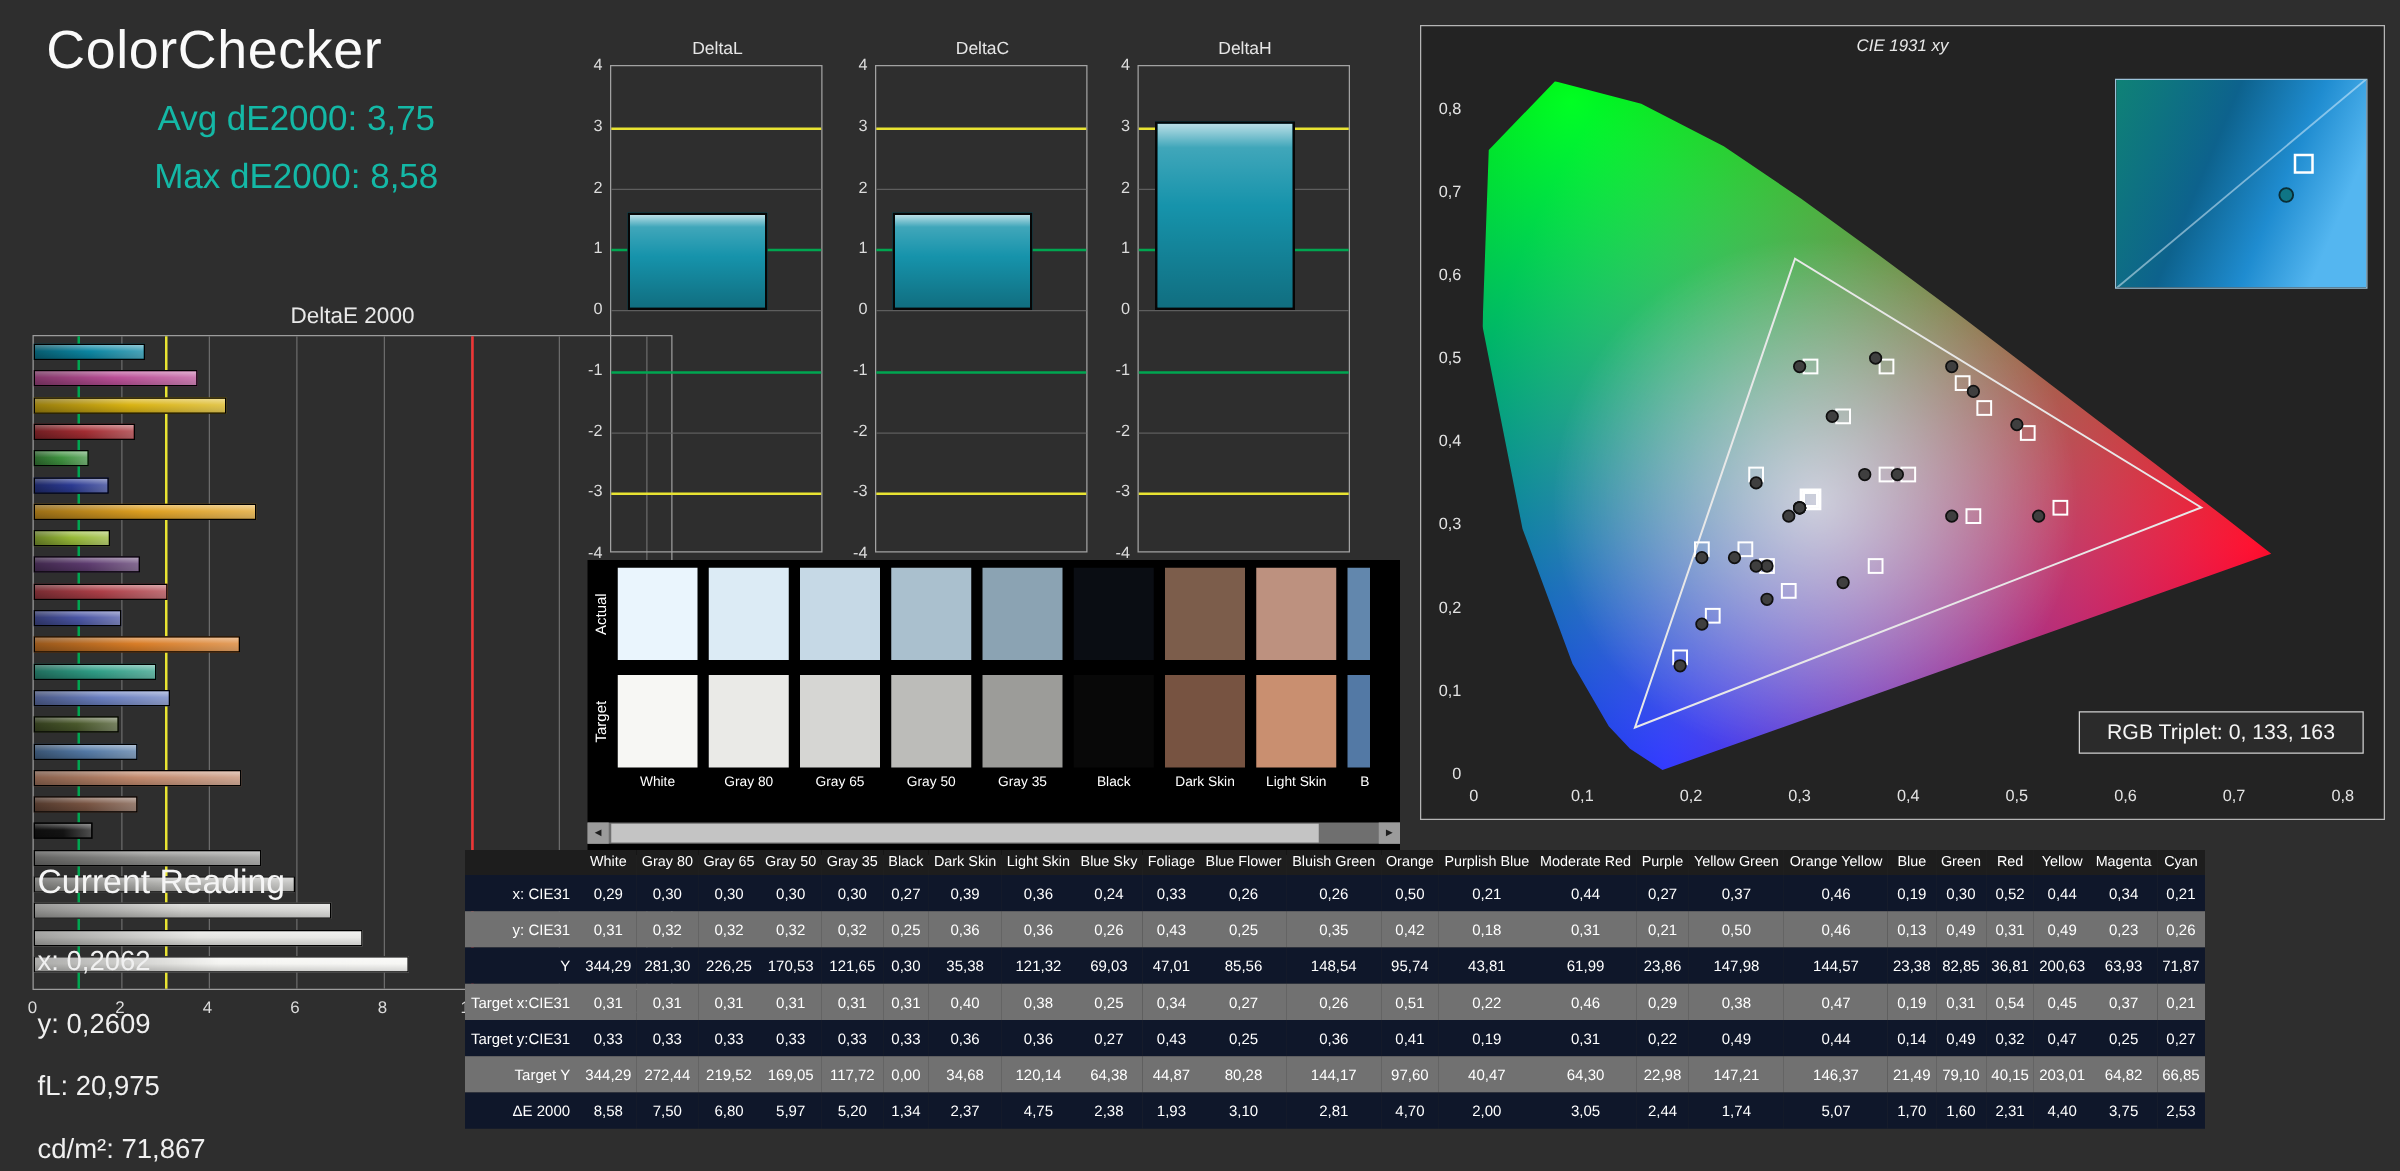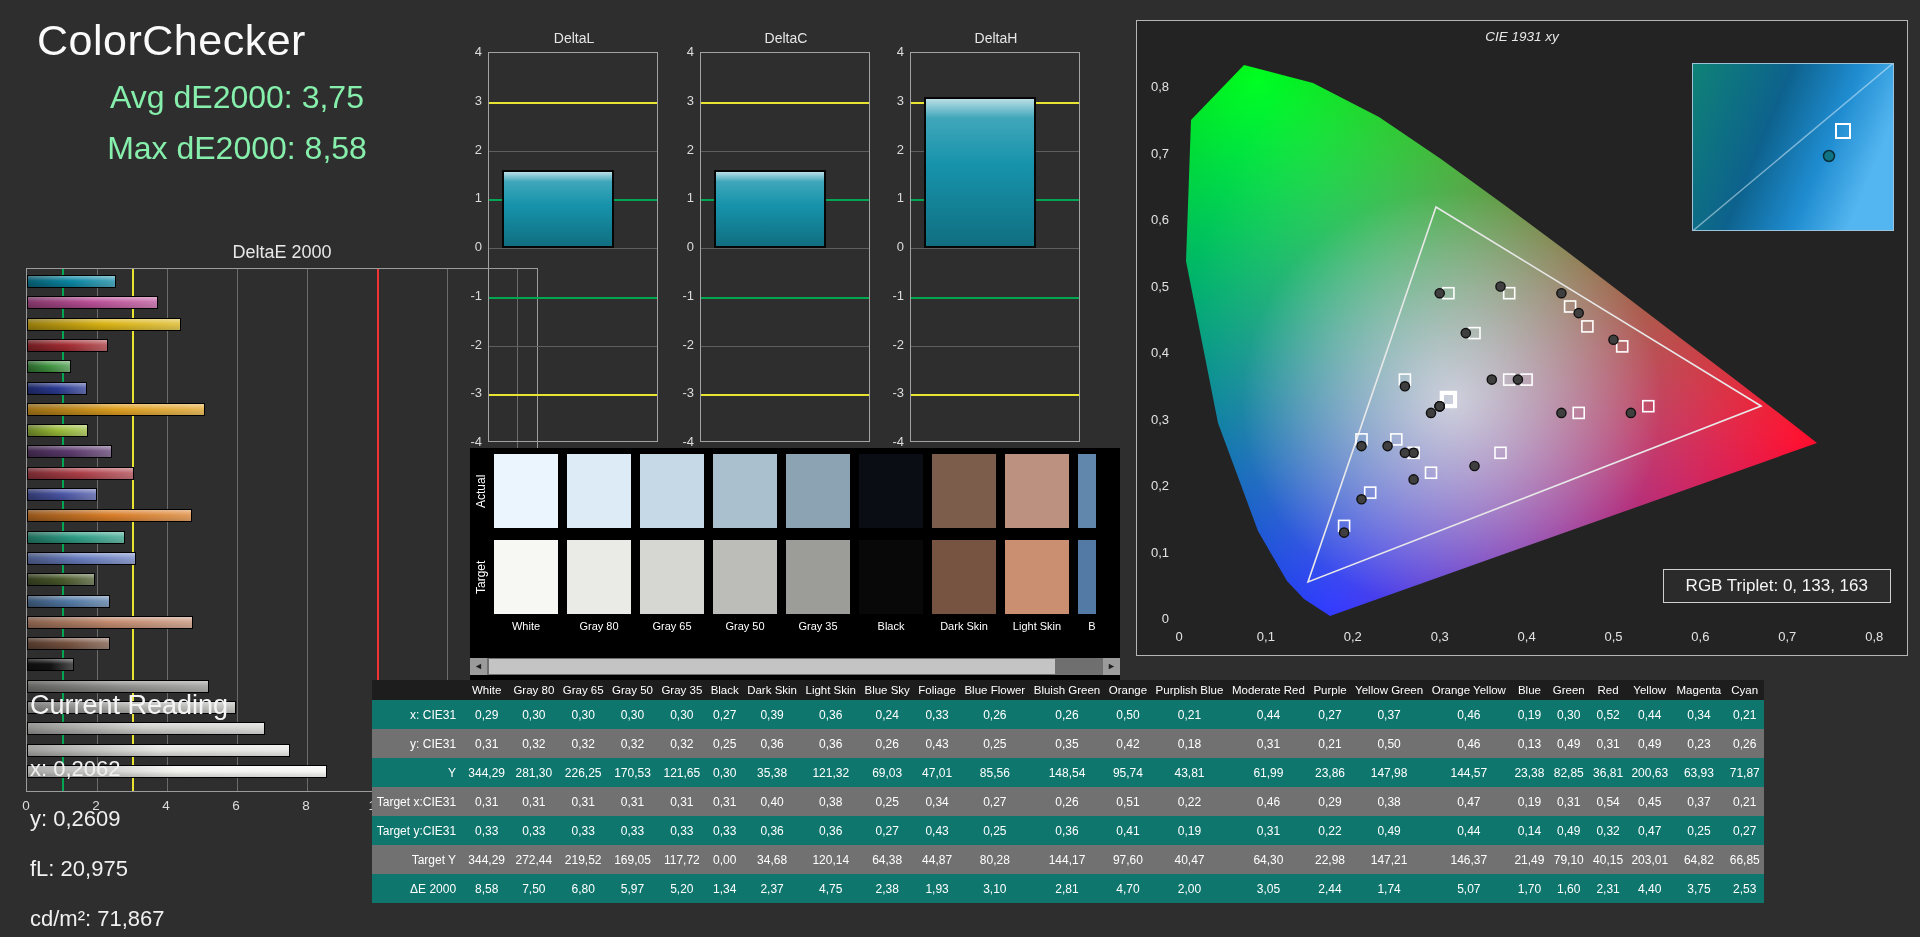--- a/index.html
+++ b/index.html
@@ -2,21 +2,21 @@
 <html><head>
 <meta charset="utf-8">
 <style>
   *{box-sizing:border-box;margin:0;padding:0;}
   html,body{width:1920px;height:937px;overflow:hidden;}
   body{background:#2e2e2e;color:#f0f0f0;font-family:"Liberation Sans",sans-serif;position:relative;}
 
   
   #title-block{position:absolute;left:37px;top:16px;width:400px;}
   #app-title{font-size:43px;font-weight:400;color:#fafafa;letter-spacing:.5px;}
-  .dE-line{font-size:32px;text-align:center;margin-top:14px;color:#86efac;}
+  .dE-line{font-size:28px;text-align:center;margin-top:14px;color:#14b8a6;}
 
   
   #deltae-panel{position:absolute;left:24px;top:242px;width:520px;height:580px;}
   #deltae-title{position:absolute;left:2px;top:0;width:512px;text-align:center;font-size:18px;color:#e8e8e8;}
   #deltae-frame{position:absolute;left:2px;top:26px;width:512px;height:524px;border:1px solid #9c9c9c;}
   .vline{position:absolute;top:0;bottom:0;width:1px;}
   .hbar{position:absolute;left:0;height:13px;border:1px solid #000;
         background-image:linear-gradient(90deg,rgba(0,0,0,.30) 0%,rgba(0,0,0,0) 50%,rgba(255,255,255,.25) 100%),
                          linear-gradient(180deg,rgba(255,255,255,.40) 0%,rgba(255,255,255,0) 45%,rgba(0,0,0,.18) 100%);}
   #deltae-xaxis{position:absolute;left:2px;top:556px;width:512px;height:18px;}
@@ -61,21 +61,21 @@
   
   #current-reading{position:absolute;left:30px;top:690px;}
   #cr-title{font-size:27px;color:#f5f5f5;margin-bottom:35px;}
   .cr-line{font-size:22px;color:#f0f0f0;margin-bottom:24px;}
 
   
   #results-table{position:absolute;left:372px;top:680px;width:1392px;border-collapse:collapse;table-layout:auto;}
   #results-table th{background:#1d1d1d;font-weight:400;font-size:11.5px;color:#fff;padding:3px 4px;white-space:nowrap;height:20px;text-align:center;}
   #results-table td{font-size:12px;color:#fff;text-align:center;padding:0 4px;white-space:nowrap;height:29px;}
   #results-table td.rowlabel{text-align:right;padding-right:8px;font-size:12px;}
-  #results-table tr.dark{background:#0f766e;}
+  #results-table tr.dark{background:#0f172a;}
   #results-table tr.light{background:#717171;}
 </style>
 </head>
 <body>
 
 <section id="title-block">
   <h1 id="app-title">ColorChecker</h1>
   <div class="dE-line">Avg dE2000: 3,75</div>
   <div class="dE-line">Max dE2000: 8,58</div>
 </section>

